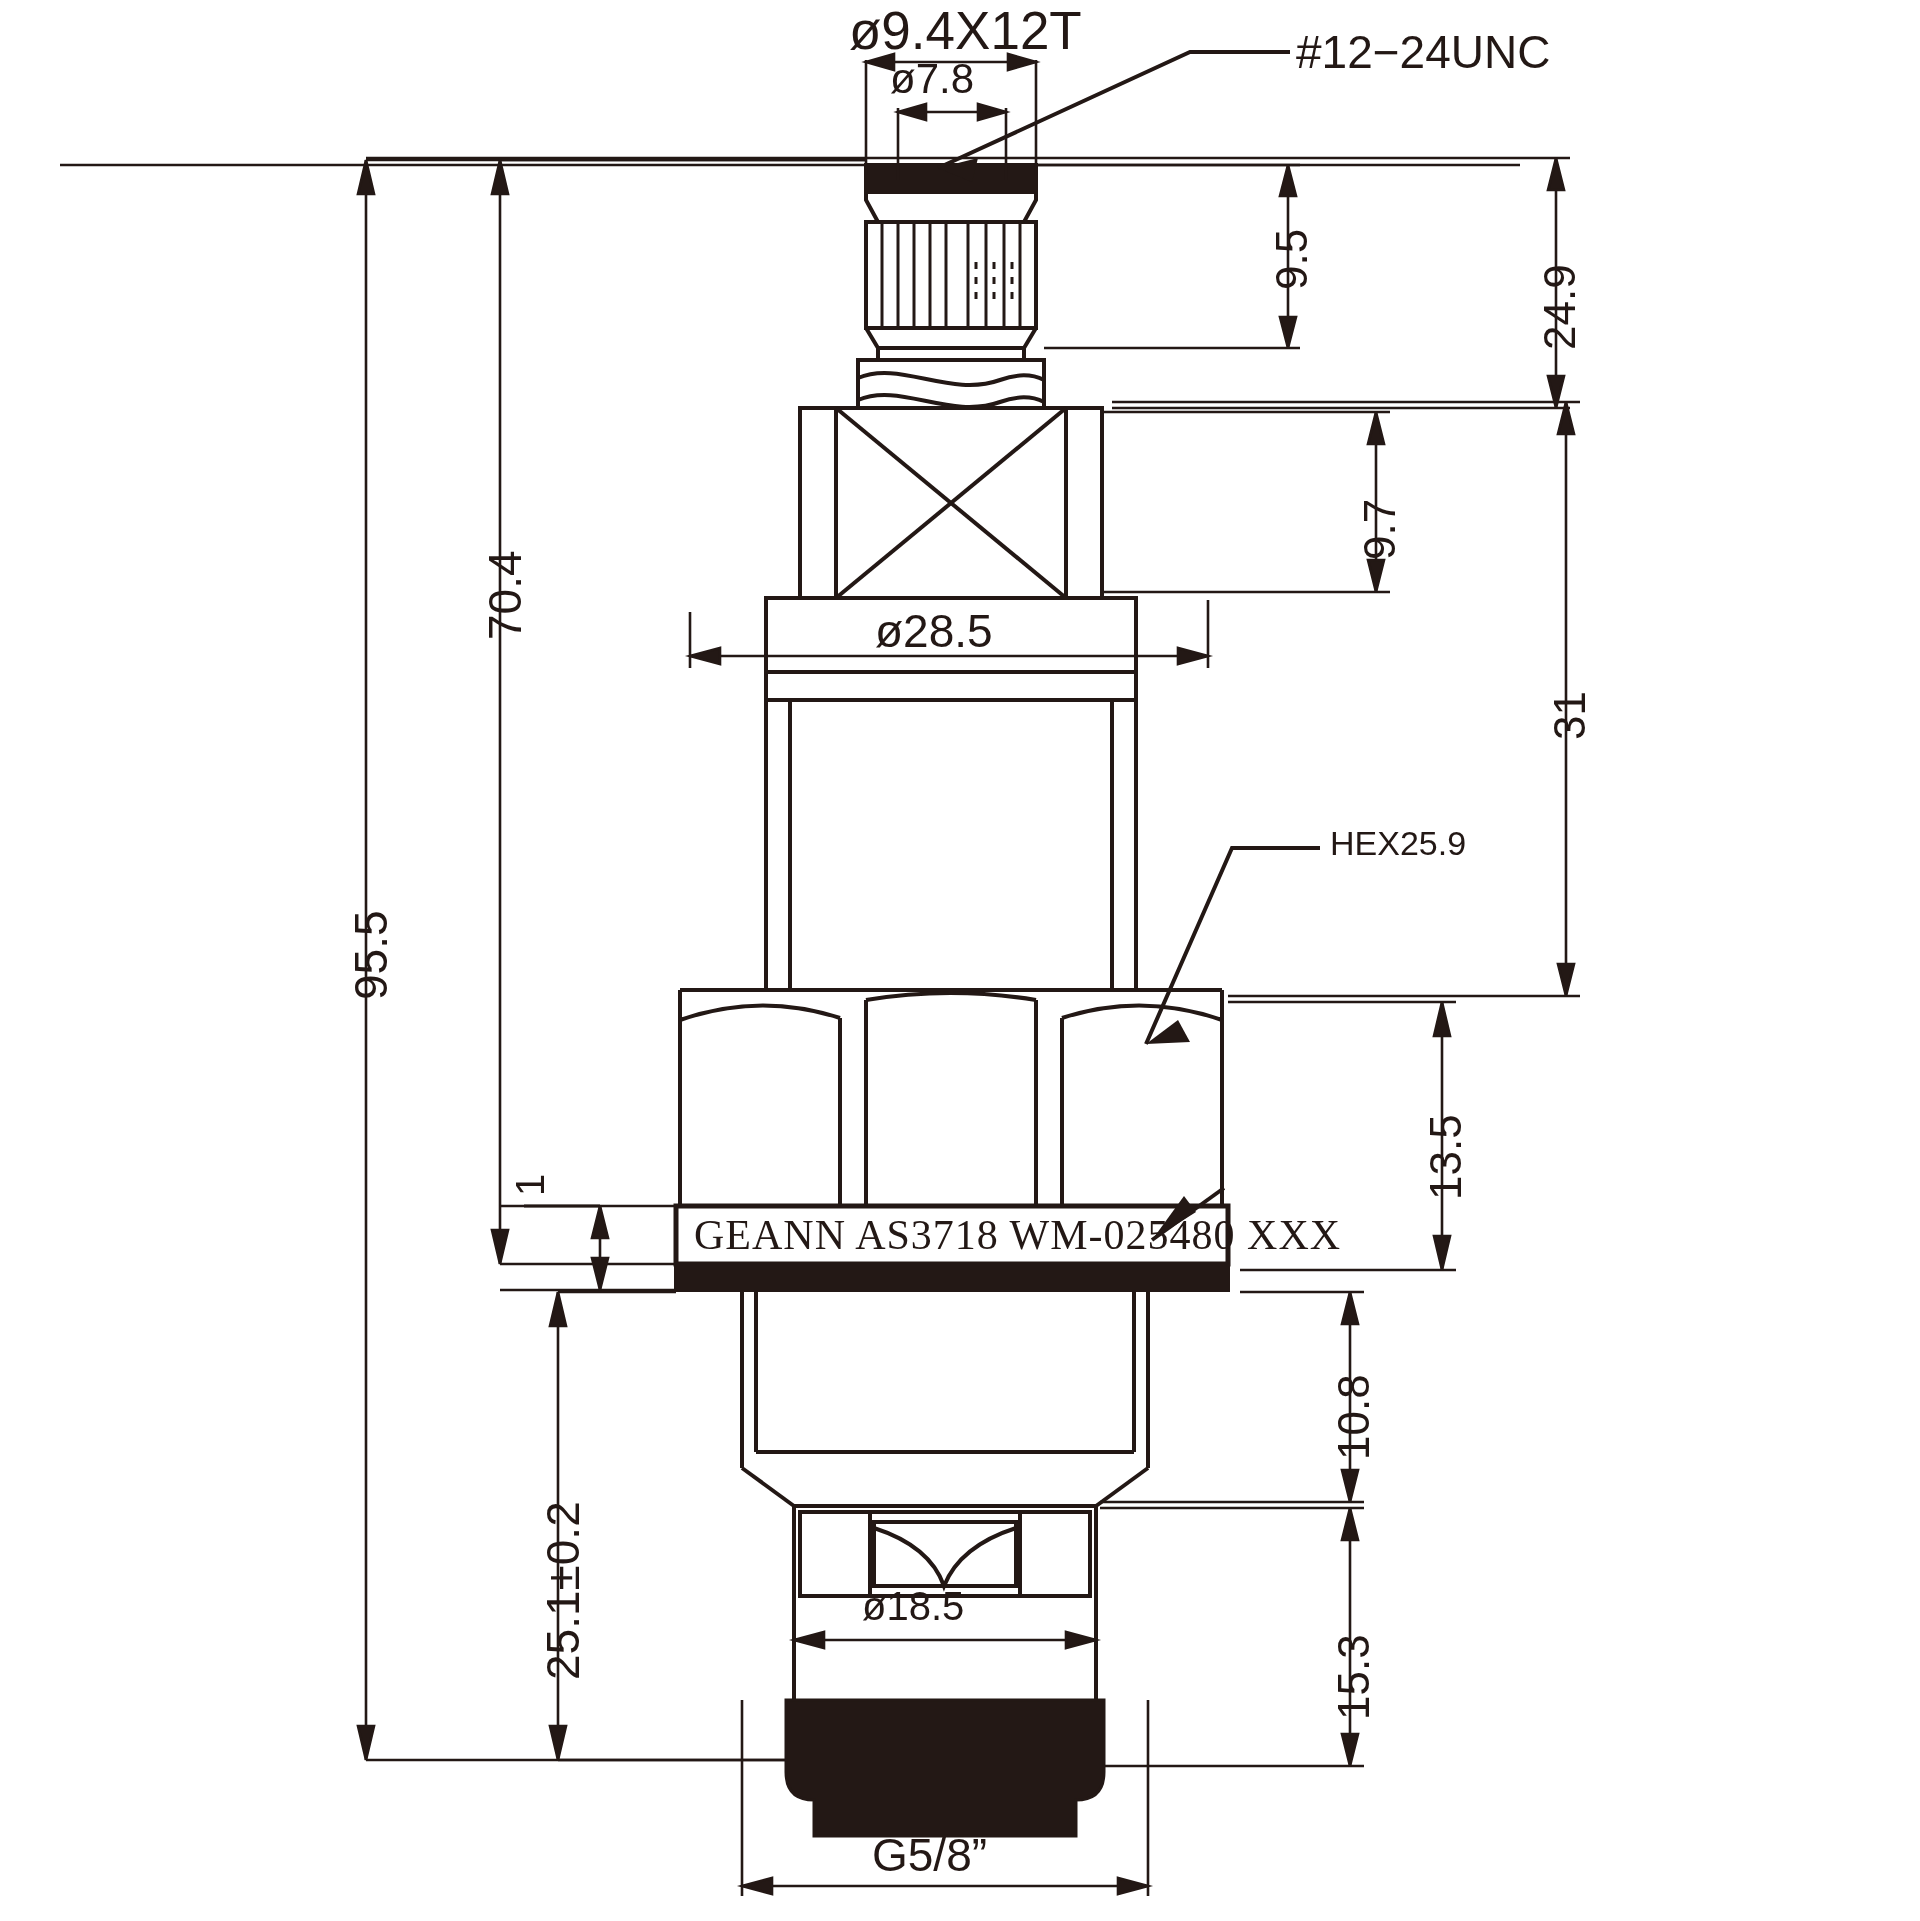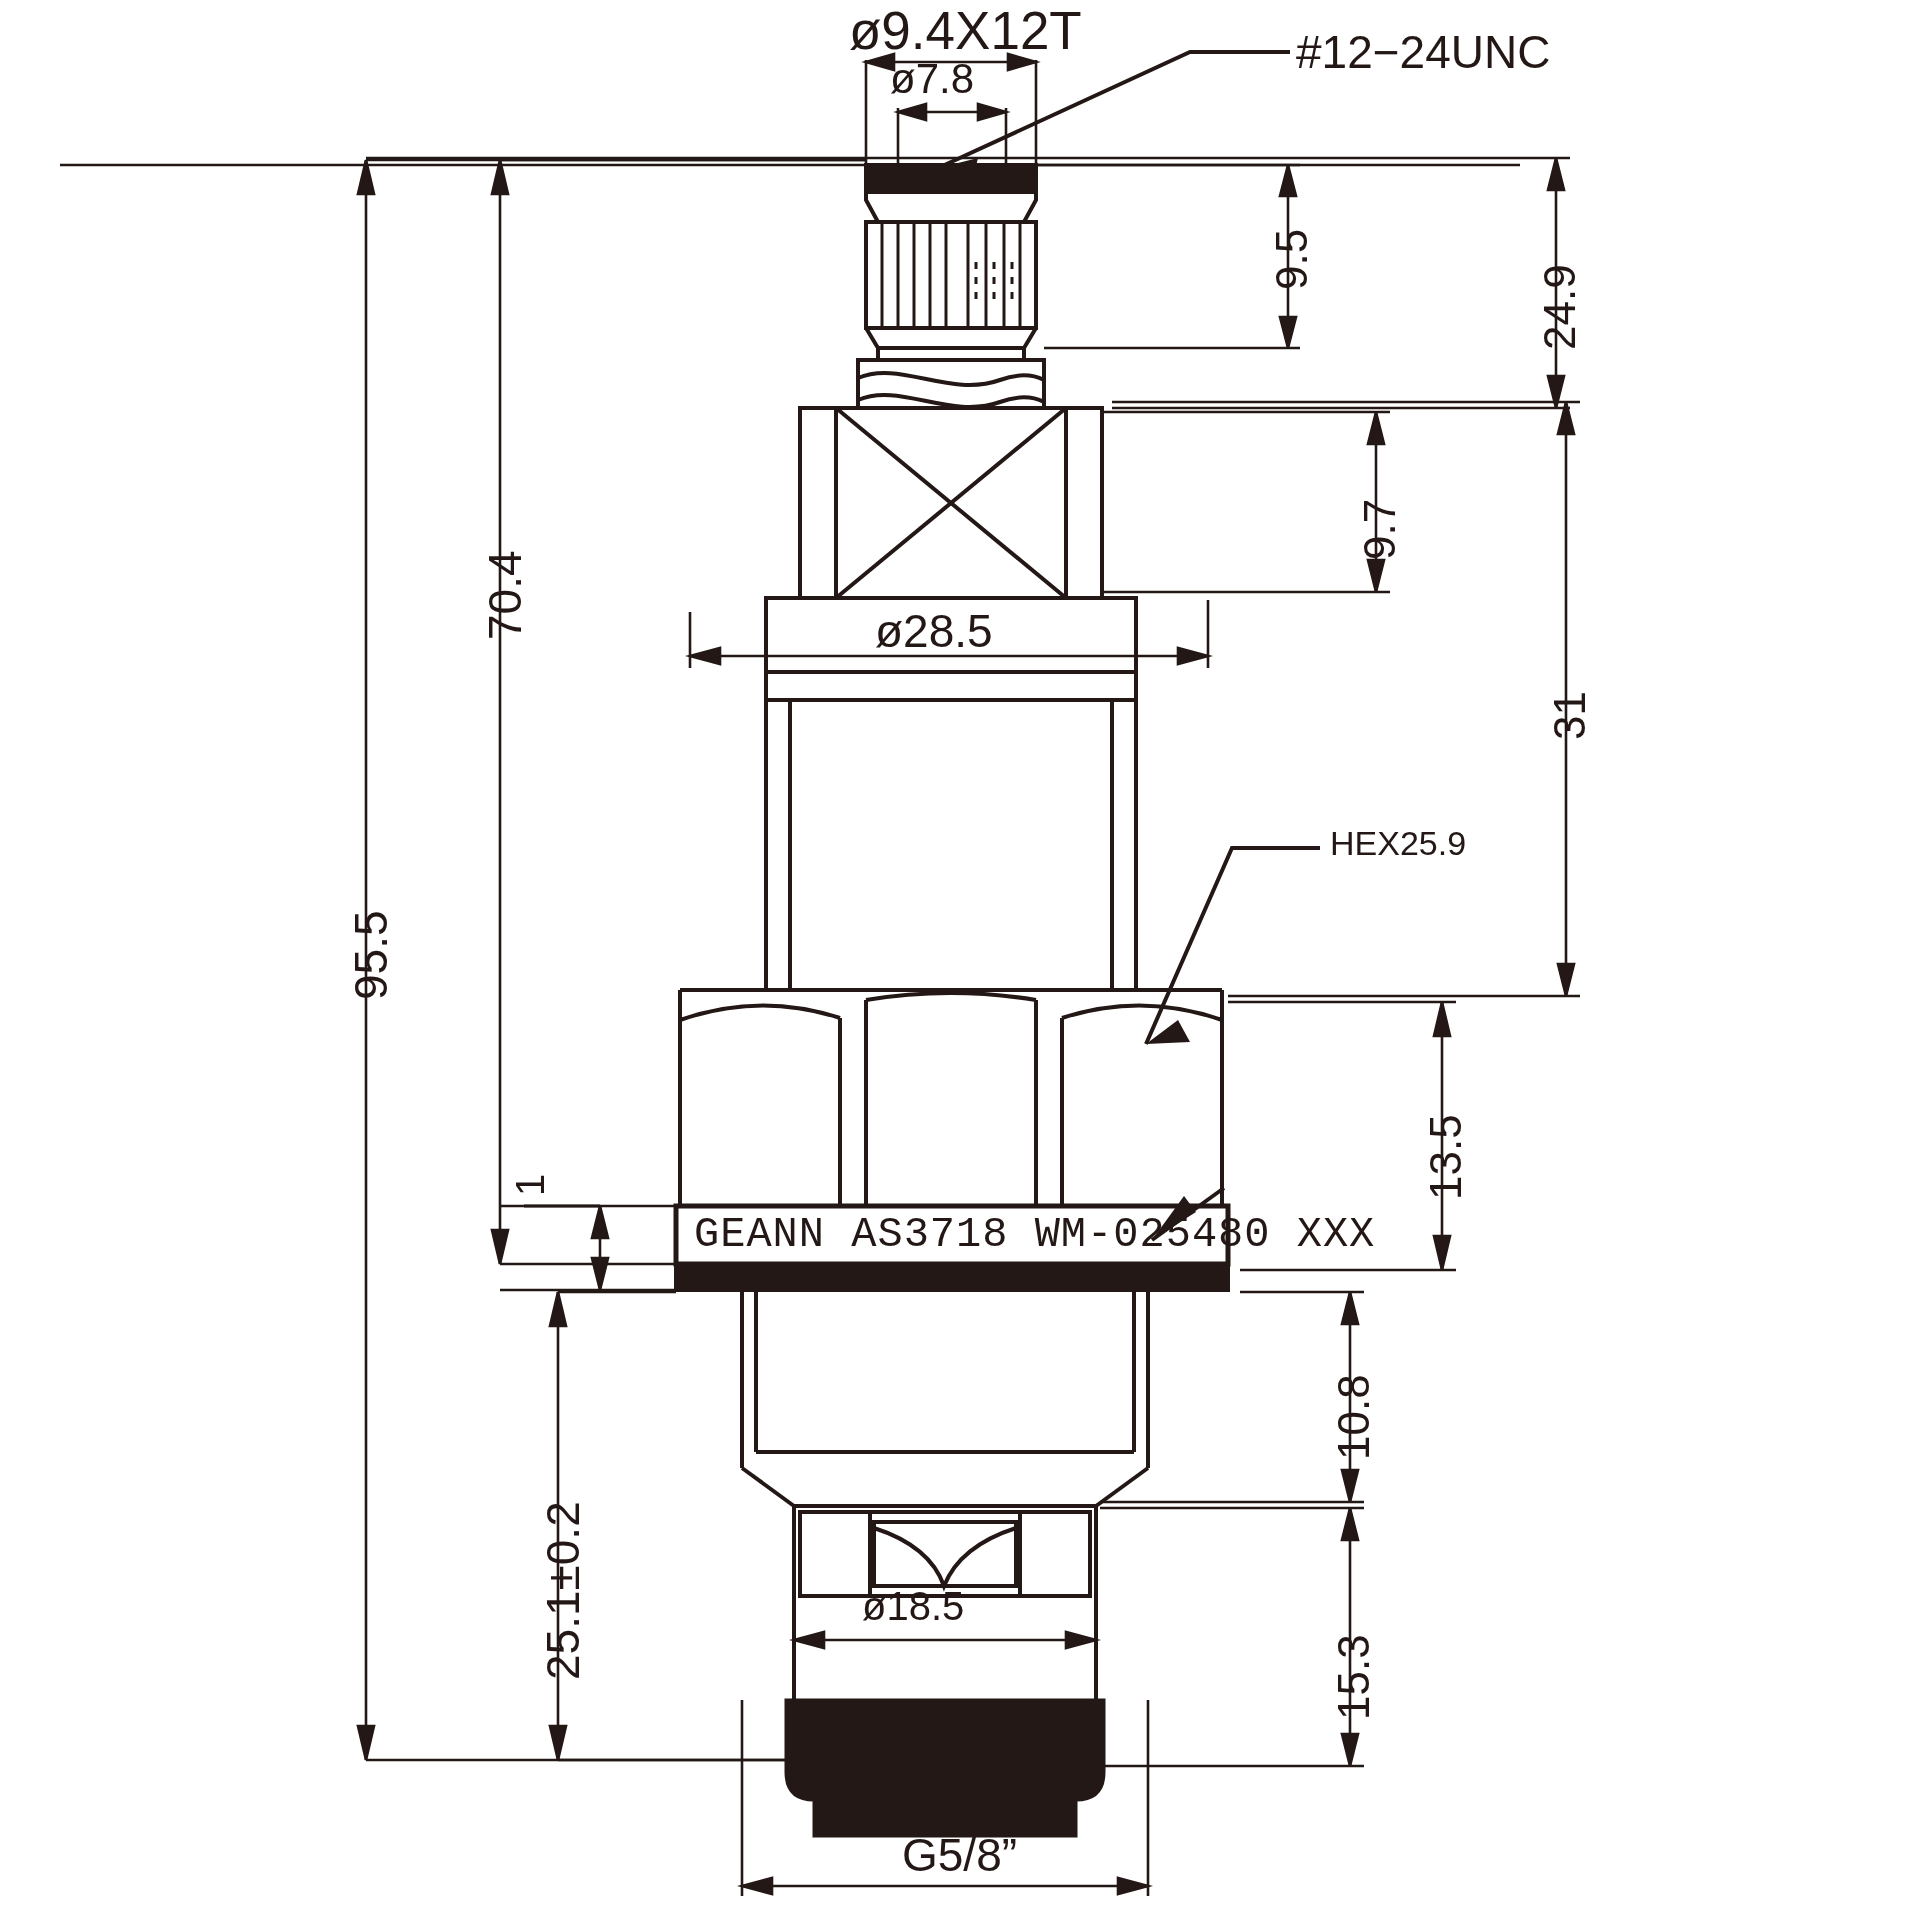--- a/index.html
+++ b/index.html
@@ -1,21 +1,21 @@
 <!DOCTYPE html>
 <html><head>
 <meta charset="utf-8">
 <style>
   html,body{margin:0;padding:0;background:#ffffff;}
   body{font-family:"Liberation Sans", sans-serif;}
   #stage{position:relative;width:1920px;height:1921px;background:#fff;overflow:hidden;}
   svg#dwg{position:absolute;left:0;top:0;width:1920px;height:1921px;display:block;}
   .lbl{position:absolute;color:#231815;font-family:"Liberation Sans", sans-serif;
        white-space:nowrap;line-height:1;}
-  .lbl.serif{font-family:Liberation Mono, monospace;}
+  .lbl.serif{font-family:Liberation Serif, serif;}
   .vert{transform-origin:0 0;}
 </style>
 </head>
 <body>
 
 <div id="stage">
 
   <svg id="dwg" viewBox="0 0 1920 1921">
     <g fill="none" stroke="#231815" stroke-width="4" stroke-linecap="butt" stroke-linejoin="miter">
 
@@ -330,17 +330,17 @@
   <div class="lbl vert" style="left:510px;top:1196px;font-size:40px;transform:rotate(-90deg);">1</div>
 
   <div class="lbl vert" style="left:540px;top:1680px;font-size:46px;transform:rotate(-90deg);">25.1±0.2</div>
 
   <div class="lbl vert" style="left:1332px;top:1460px;font-size:44px;transform:rotate(-90deg);">10.8</div>
 
   <div class="lbl vert" style="left:1332px;top:1720px;font-size:44px;transform:rotate(-90deg);">15.3</div>
 
   <div class="lbl" style="left:862px;top:1586px;font-size:40px;">ø18.5</div>
 
-  <div class="lbl" style="left:872px;top:1832px;font-size:46px;margin-left:30px;">G5/8”</div>
+  <div class="lbl" style="left:872px;top:1832px;font-size:46px;">G5/8”</div>
 
   <div class="lbl serif" style="left:694px;top:1214px;font-size:42px;letter-spacing:1px;">GEANN  AS3718  WM-025480  XXX</div>
 
 </div>
 
 </body></html>

